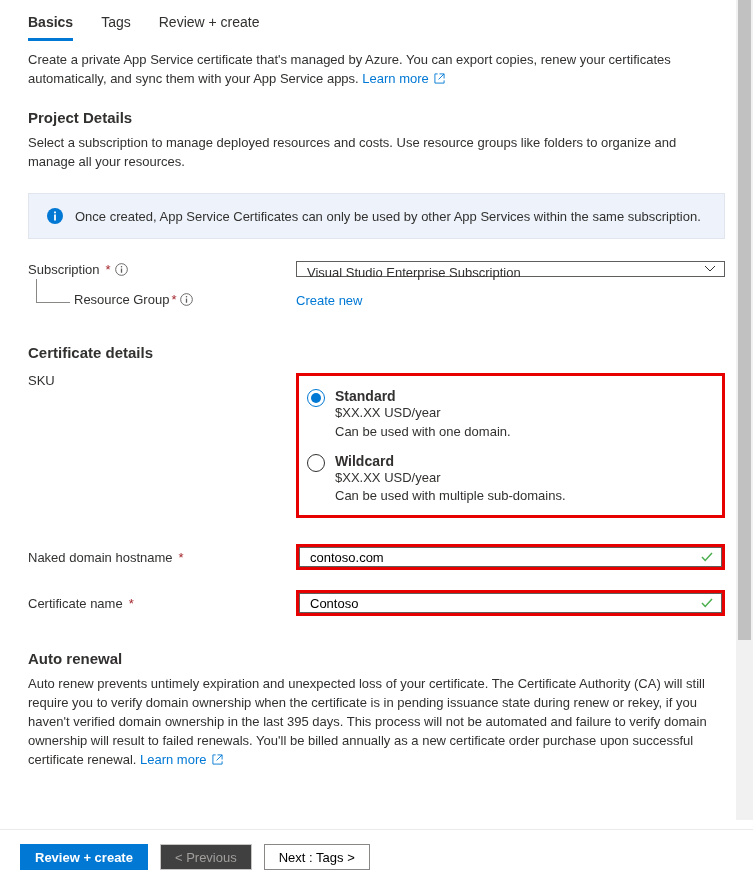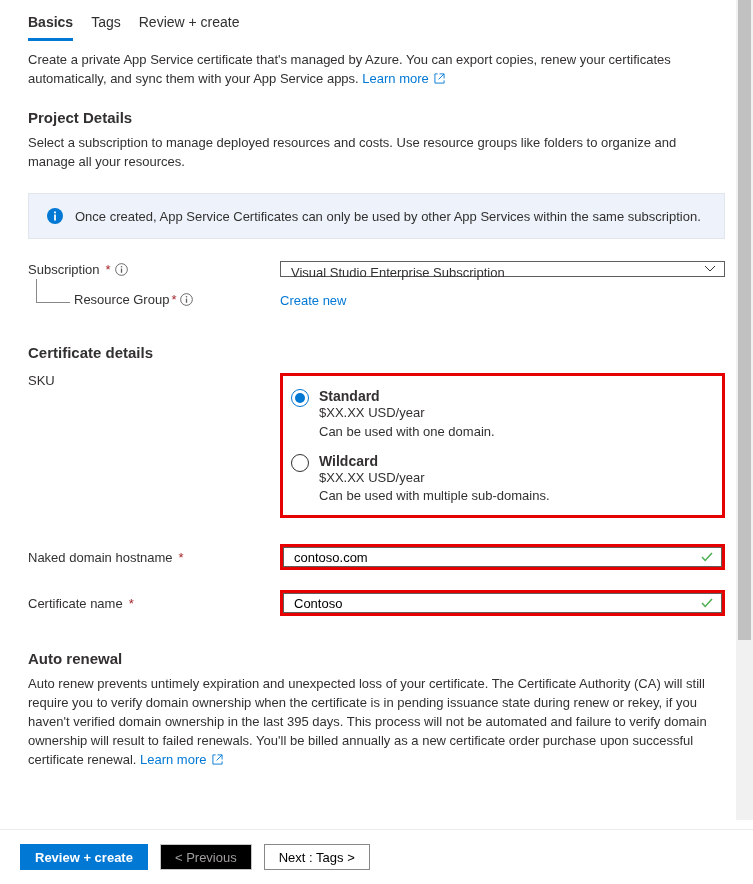--- a/index.html
+++ b/index.html
@@ -13,21 +13,21 @@
       position: relative;
       overflow: hidden;
     }
     .content {
       padding: 8px 28px 0 28px;
       height: 820px;
       overflow-y: auto;
     }
     .tab-bar {
       display: flex;
-      gap: 18px;
+      gap: 28px;
       border-bottom: 0;
       margin-bottom: 10px;
     }
     .tab {
       padding: 6px 0 8px 0;
       font-size: 14px;
       color: #323130;
       cursor: pointer;
       border-bottom: 3px solid transparent;
     }
@@ -69,20 +69,21 @@
     }
     .info-icon-circle {
       width: 16px; height: 16px;
       flex: none;
     }
     .form-row {
       display: flex;
       align-items: center;
       margin-bottom: 4px;
       padding: 4px 0;
+      gap: 16px;
     }
     .form-row .label-col {
       width: 252px;
       flex: none;
       display: flex;
       align-items: center;
       gap: 4px;
       font-size: 13px;
     }
     .form-row .input-col {
@@ -206,21 +207,21 @@
     }
     .btn.primary {
       background: #0078d4;
       border-color: #0078d4;
       color: #fff;
       font-weight: 600;
     }
     .btn.disabled {
       color: #a19f9d;
       border-color: #c8c6c4;
-      background: #000000;
+      background: #404040;
       cursor: default;
     }
     .scrollbar {
       position: absolute;
       right: 0; top: 0;
       width: 17px;
       height: 820px;
       background: #f1f1f1;
     }
     .scrollbar .thumb {

